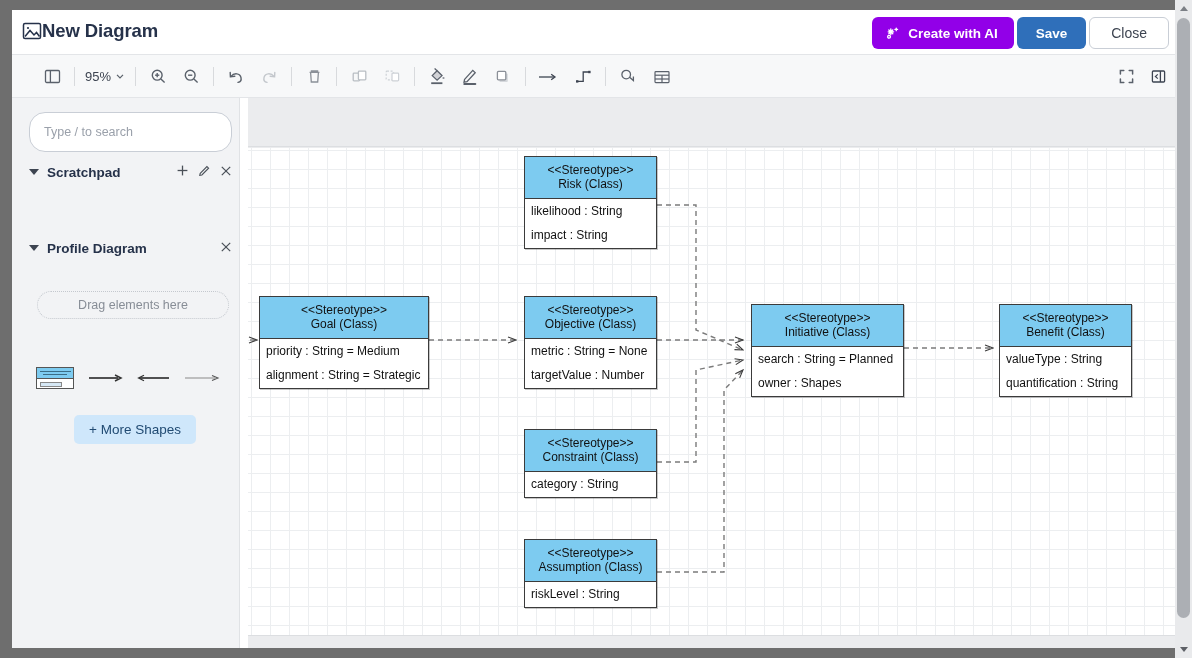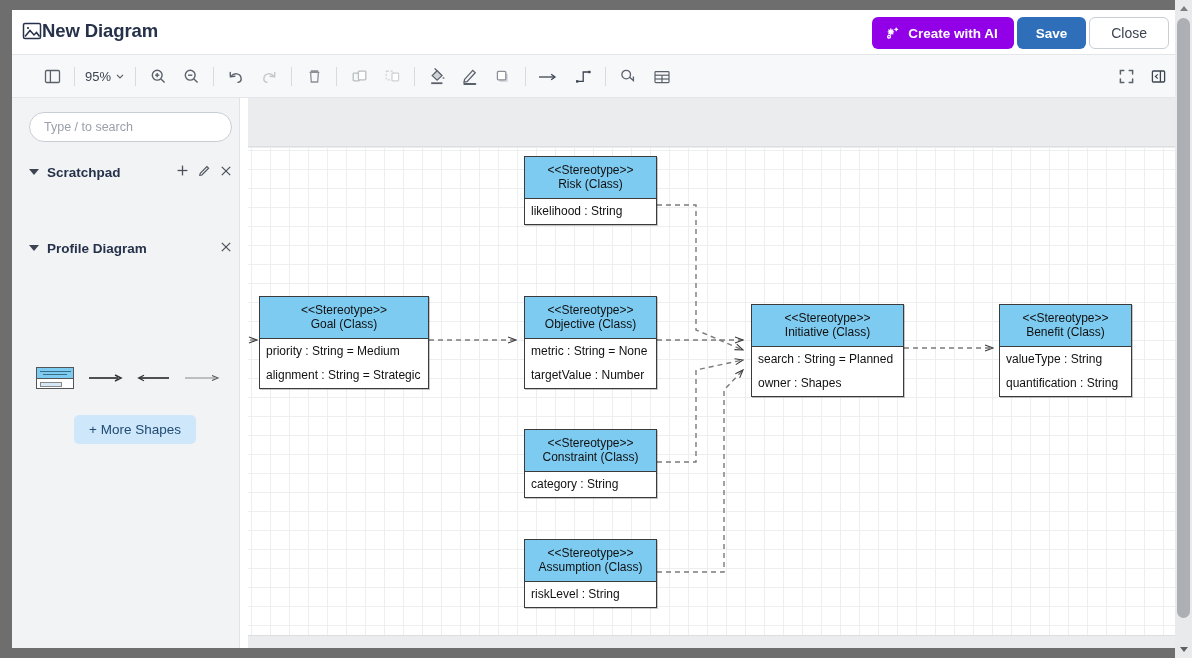--- a/index.html
+++ b/index.html
@@ -79,21 +79,21 @@
 
   
   #leftpanel {
     position: absolute; left: 0; top: 88px;
     width: 228px; height: 550px;
     background: #f2f3f5;
     border-right: 1px solid #e0e2e5;
   }
   #search-input {
     position: absolute; left: 17px; top: 14px;
-    width: 203px; height: 30px;
+    width: 203px; height: 40px;
     border: 1px solid #c9ced6; border-radius: 16px;
     background: #fff; font-size: 12.5px; color: #3d4451;
     padding: 0 14px; outline: none;
     font-family: "Liberation Sans", sans-serif;
   }
   #search-input::placeholder { color: #9aa0aa; }
 
   .section-head {
     position: absolute; left: 17px; width: 203px; height: 20px;
     display: flex; align-items: center;
@@ -410,20 +410,21 @@
           </svg>
         </span>
         <span class="sa-icon">
           <svg width="12" height="12" viewBox="0 0 12 12" fill="none" stroke="#4a5058" stroke-width="1.2">
             <line x1="1.8" y1="1.8" x2="10.2" y2="10.2"></line>
               <line x1="10.2" y1="1.8" x2="1.8" y2="10.2"></line>
           </svg>
         </span>
       </span>
     </div>
+    <div id="scratch-drop">Drag elements here</div>
 
     <div class="section-head" style="top:140px;">
       <span class="caret"></span>
       <span class="section-title">Profile Diagram</span>
       <span class="section-actions">
         <span class="sa-icon">
           <svg width="12" height="12" viewBox="0 0 12 12" fill="none" stroke="#4a5058" stroke-width="1.2">
             <line x1="1.8" y1="1.8" x2="10.2" y2="10.2"></line>
               <line x1="10.2" y1="1.8" x2="1.8" y2="10.2"></line>
           </svg>
@@ -484,20 +485,21 @@
         <path d="M656,250 L745,250" marker-end="url(#ah)"></path>
       </g>
     </svg>
 
     <div class="uml" style="left:276px; top:58px; width:133px;">
       <div class="hdr">
         <span class="st">&lt;&lt;Stereotype&gt;&gt;</span>
         <span class="nm">Risk (Class)</span>
       </div>
       <div class="attr">likelihood : String</div>
+      <div class="attr">impact : String</div>
     </div>
 
     <div class="uml" style="left:11px; top:198px; width:170px;">
       <div class="hdr">
         <span class="st">&lt;&lt;Stereotype&gt;&gt;</span>
         <span class="nm">Goal (Class)</span>
       </div>
       <div class="attr">priority : String = Medium</div>
       <div class="attr">alignment : String = Strategic</div>
     </div>

